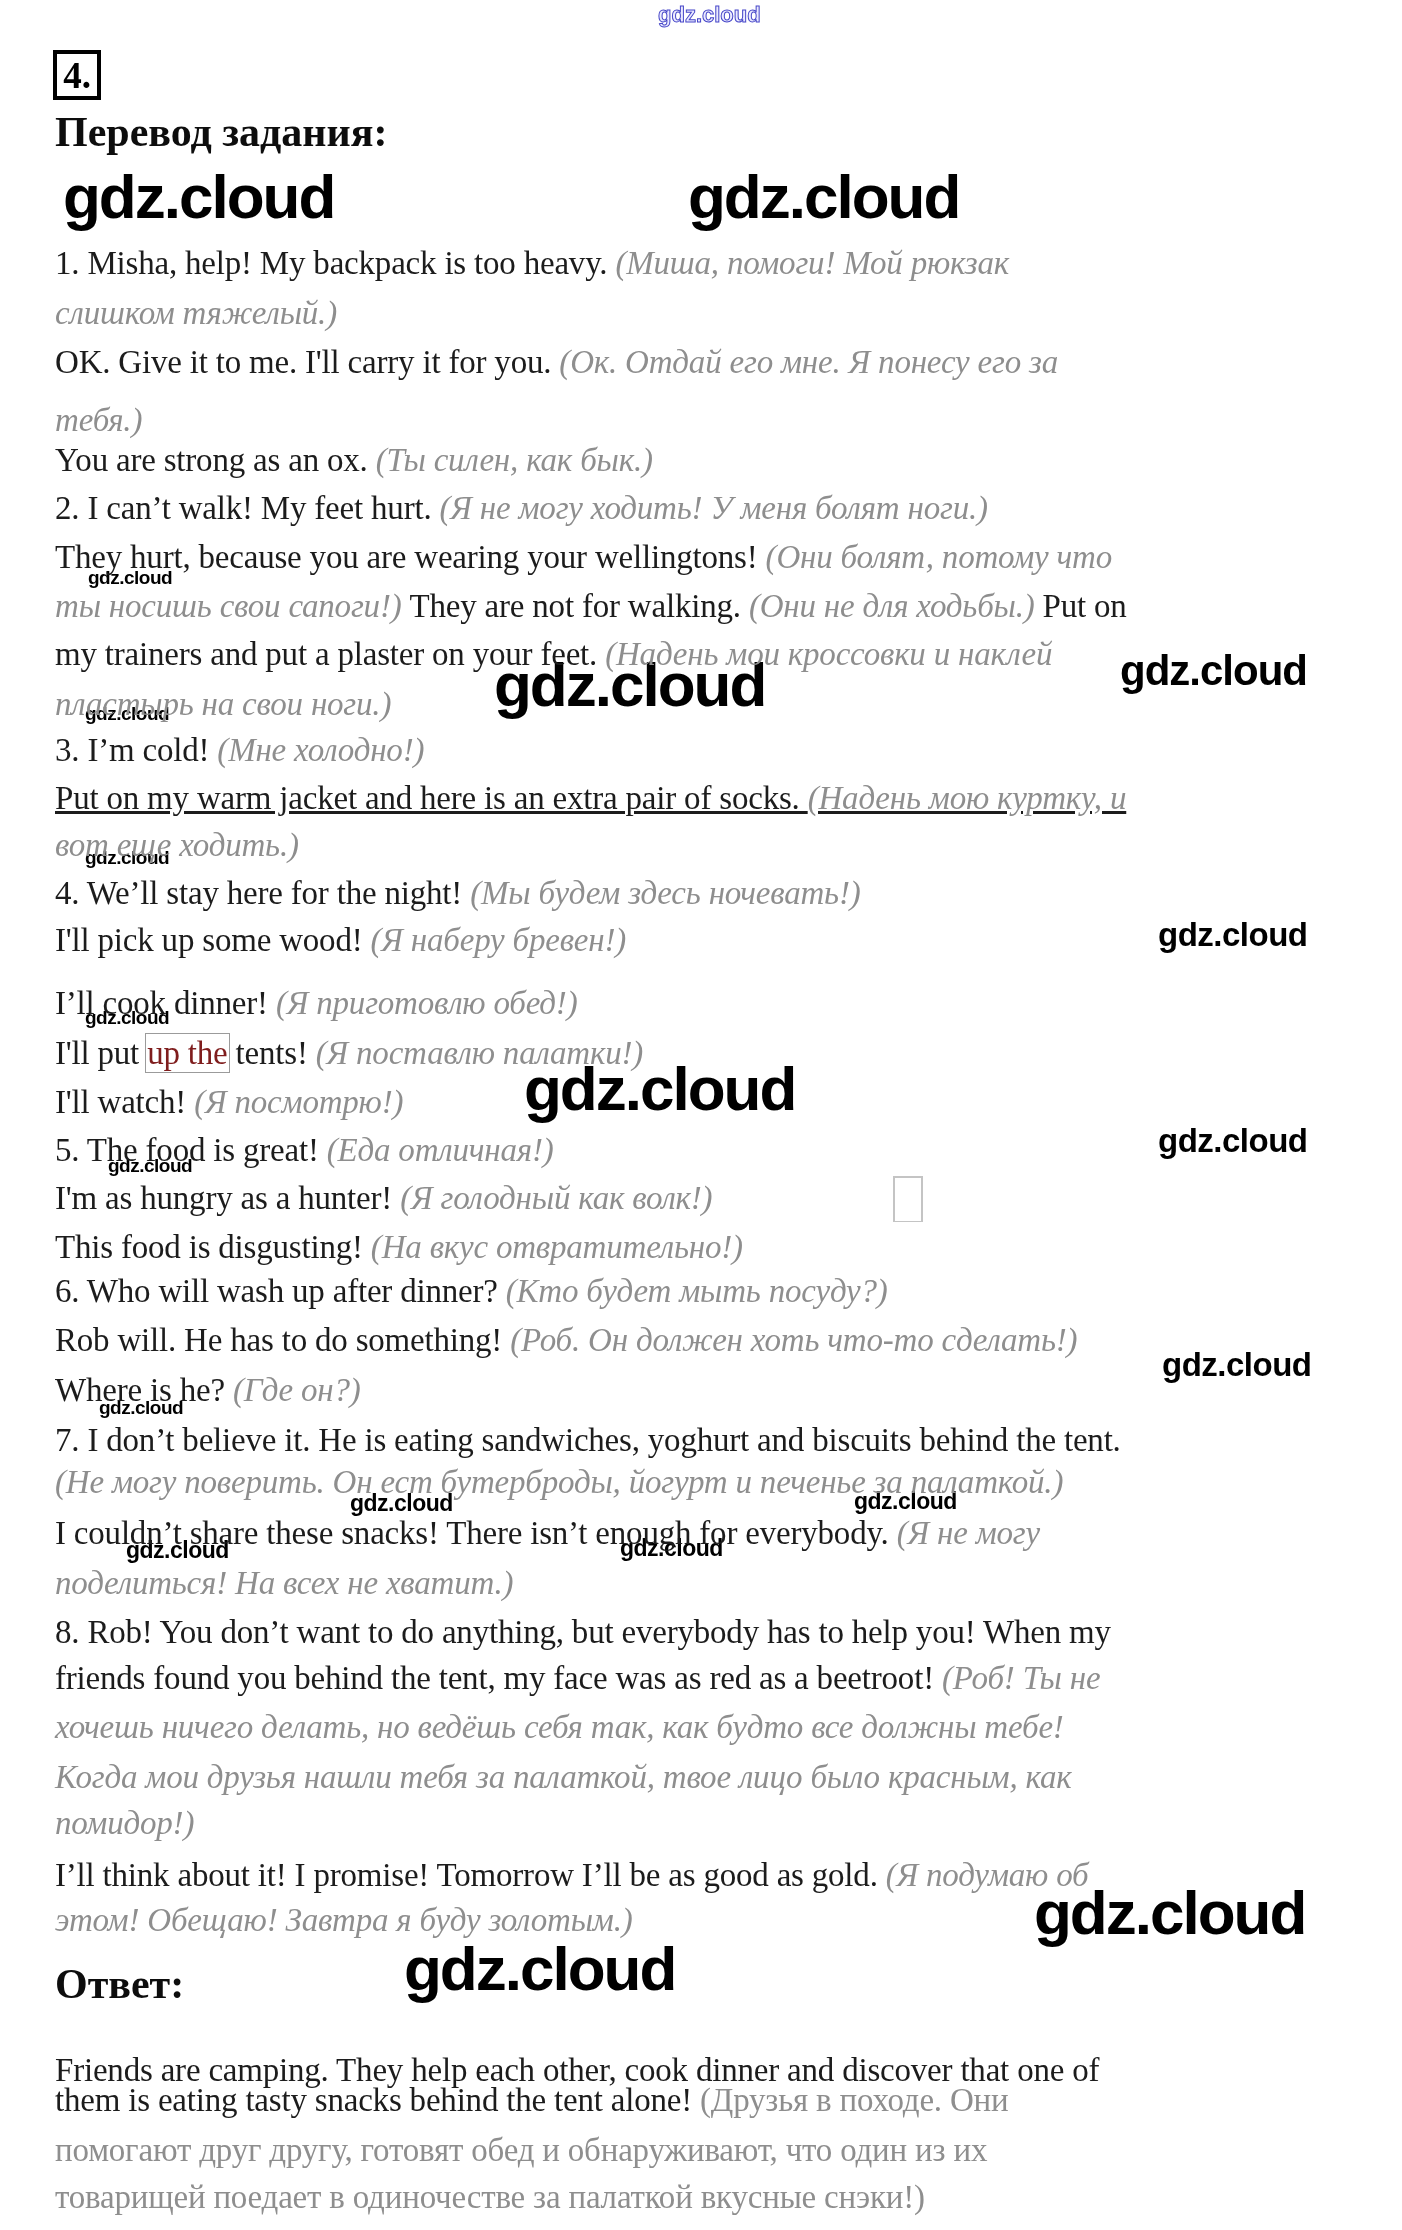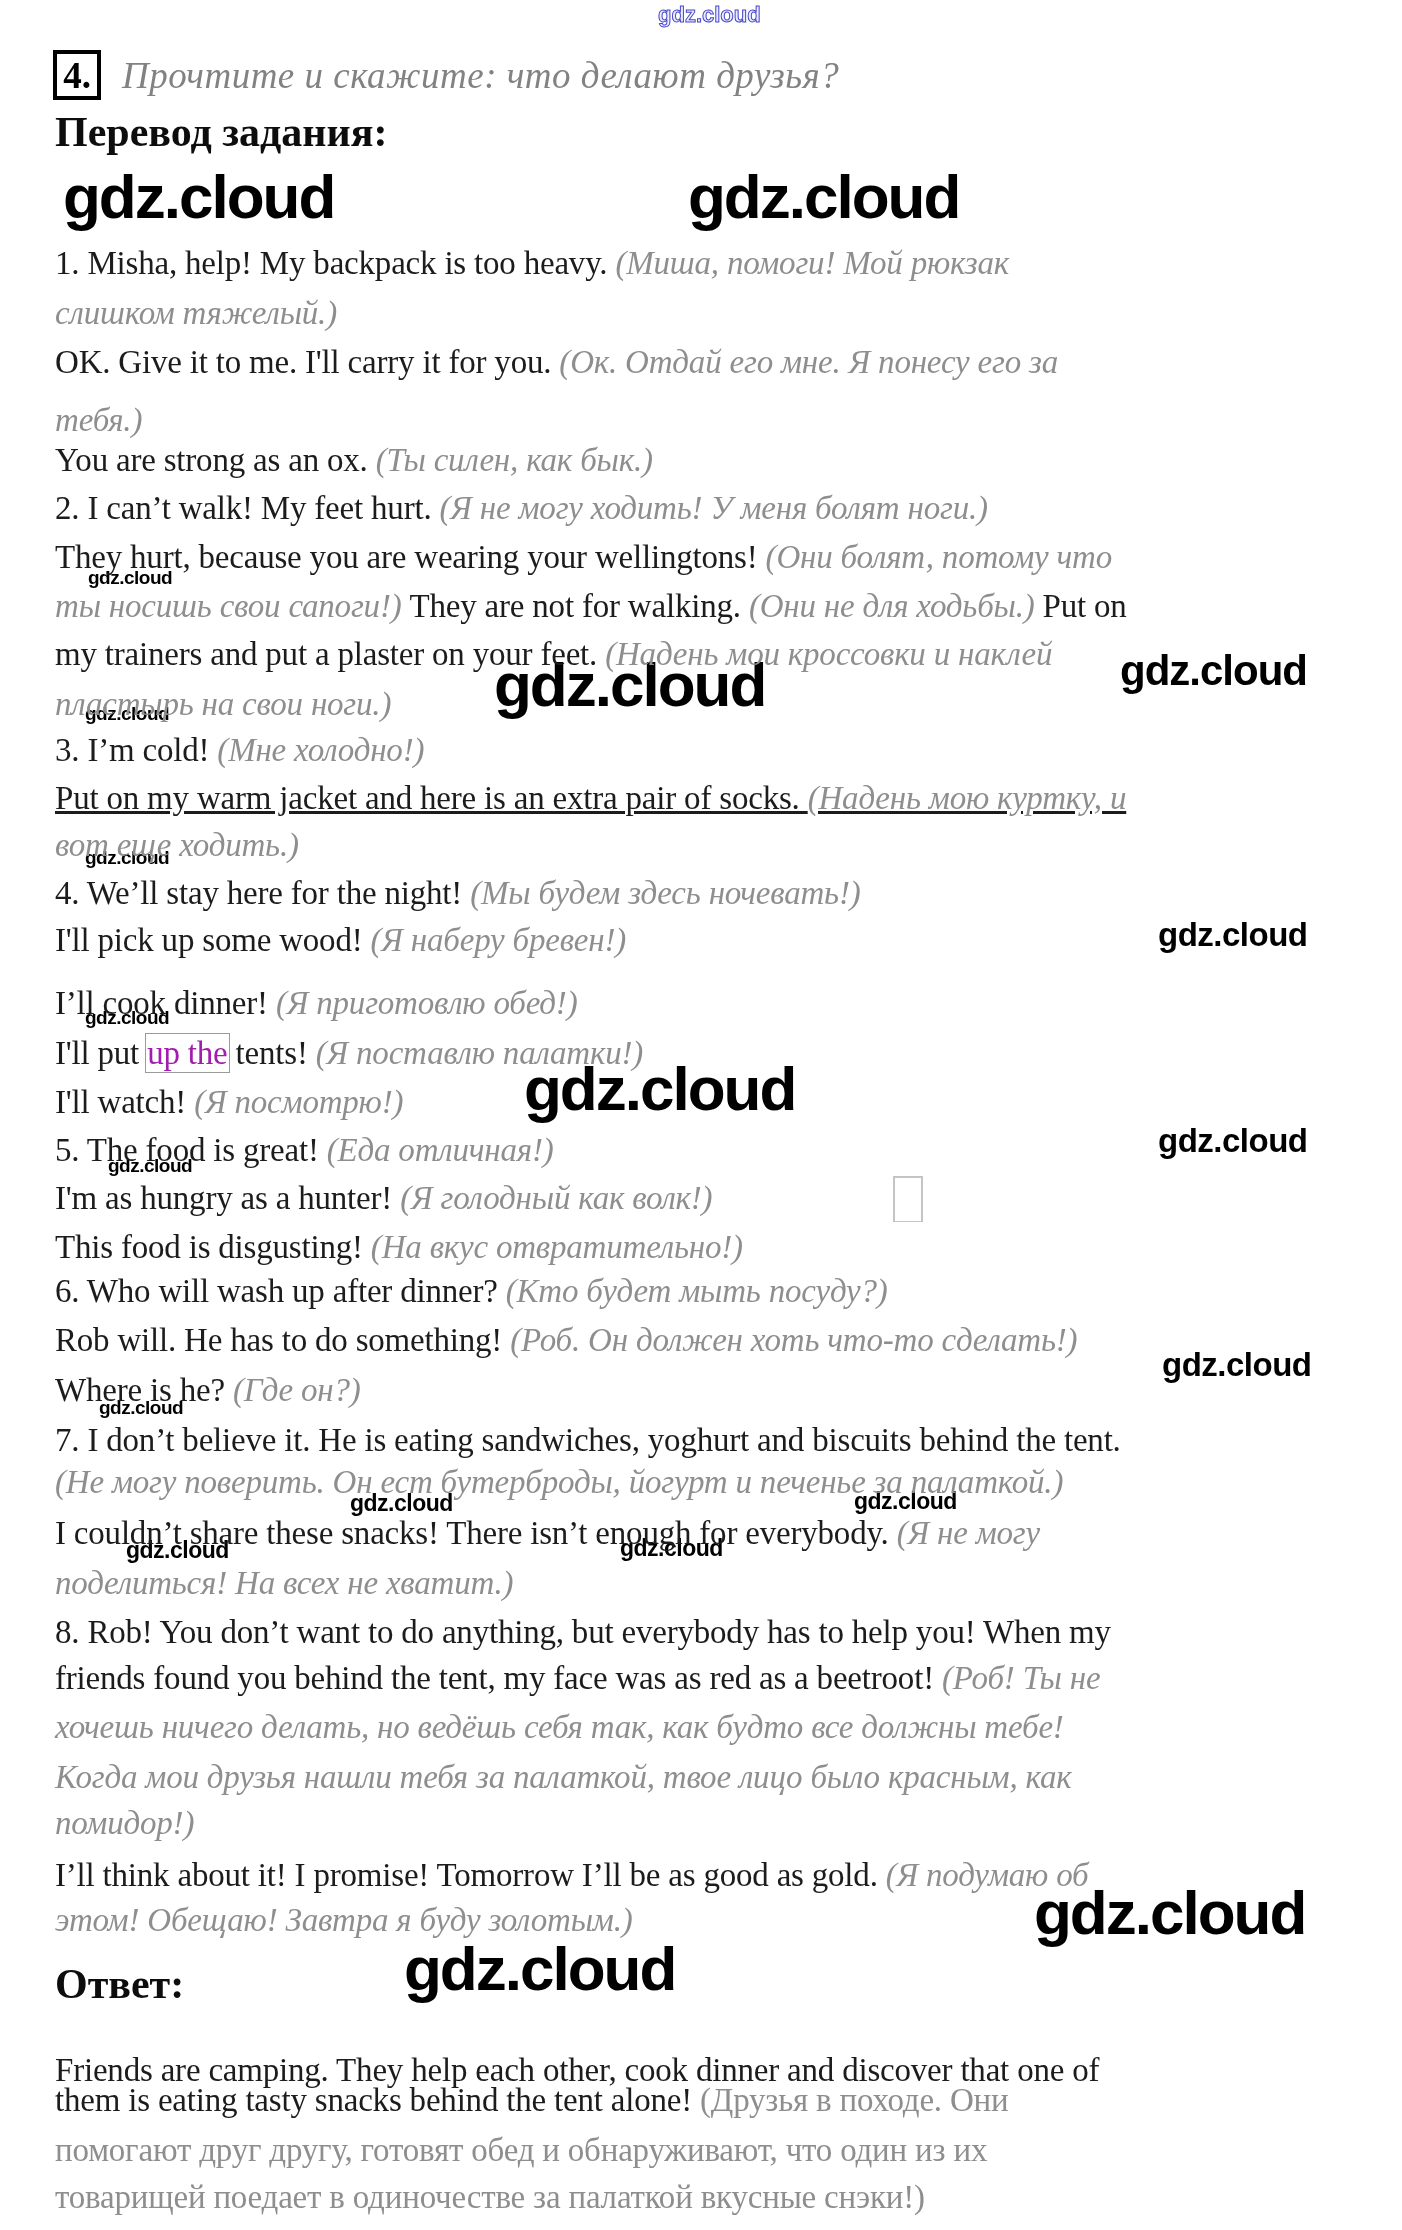--- a/index.html
+++ b/index.html
@@ -25,21 +25,21 @@
   .translation-heading { top:108px; }
   .answer-heading { top:1960px; }
   
   .line {
     position:absolute; left:55px; white-space:nowrap;
     font-size:33px; line-height:40px; color:#1c1c1c; letter-spacing:-0.2px;
   }
   .seg-en { color:#1c1c1c; }
   .seg-ru { color:#8e8e8e; font-style:italic; }
   .seg-ru-up { color:#8e8e8e; }
-  .seg-en-boxed { color:#a21caf; outline:1px solid #9b9b9b; outline-offset:1px; }
+  .seg-en-boxed { color:#7f1d1d; outline:1px solid #9b9b9b; outline-offset:1px; }
   
   .wm {
     position:absolute; font-family:"Liberation Sans", sans-serif; color:#000;
     white-space:nowrap; line-height:1;
   }
   .wm-big   { font-size:62px; font-weight:600; letter-spacing:-2px; }
   .wm-med   { font-size:42px; font-weight:600; letter-spacing:-1px; }
   .wm-med2  { font-size:33px; font-weight:600; letter-spacing:-0.5px; }
   .wm-small { font-size:19px; font-weight:700; letter-spacing:-0.5px; }
   .wm-small-lg { font-size:23px; font-weight:700; letter-spacing:-0.5px; }
@@ -55,21 +55,20 @@
 </style>
 </head>
 <body>
 
 <div class="page">
 
   <div class="task-box">
     <span>4.</span>
   </div>
 
-  <div class="task-title">Прочтите и скажите: что делают друзья?</div>
 
   <div class="section-heading translation-heading">Перевод задания:</div>
 
   <div>
       <span class="wm wm-blue" style="left: 658px; top: 4px;">gdz.cloud</span>
       <span class="wm wm-big" style="left: 63px; top: 166px;">gdz.cloud</span>
       <span class="wm wm-big" style="left: 688px; top: 166px;">gdz.cloud</span>
       <span class="wm wm-big" style="left: 494px; top: 654px;">gdz.cloud</span>
       <span class="wm wm-med" style="left: 1120px; top: 650px;">gdz.cloud</span>
       <span class="wm wm-med2" style="left: 1158px; top: 918px;">gdz.cloud</span>

